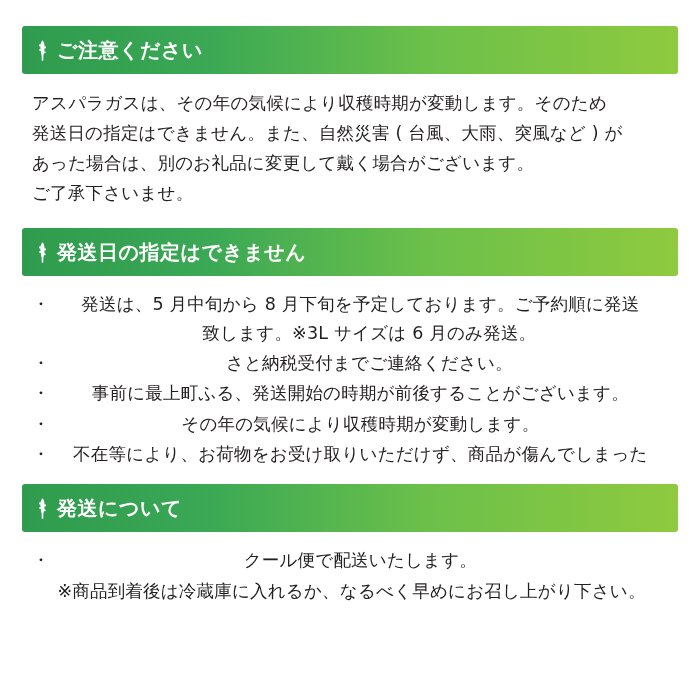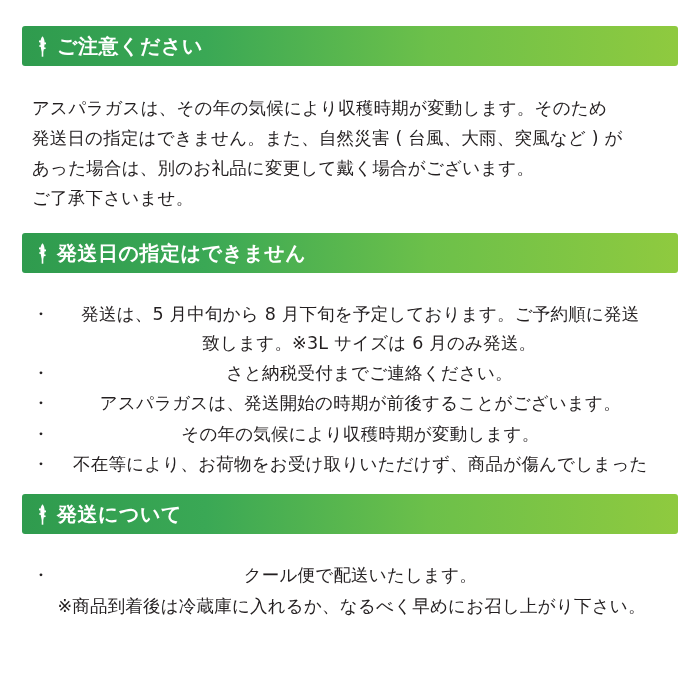--- a/index.html
+++ b/index.html
@@ -17,21 +17,21 @@
   .page {
     position: relative;
     width: 700px;
     height: 700px;
     box-sizing: border-box;
     padding: 26px 22px 0 22px;
   }
   
   .section-bar {
     position: relative;
-    height: 40px;
+    height: 48px;
     border-radius: 3px;
     background: linear-gradient(to right, #2f9b4e 0%, #3aa855 28%, #6cc04a 62%, #8fca3f 100%);
     display: flex;
     align-items: center;
     padding-left: 14px;
     box-sizing: border-box;
     overflow: hidden;
   }
   .section-bar .bar-icon {
     width: 13px;
@@ -42,21 +42,21 @@
   }
   .section-bar .bar-title {
     color: #ffffff;
     font-size: 20px;
     font-weight: bold;
     letter-spacing: 0.5px;
     line-height: 1;
     white-space: nowrap;
   }
   .body-block {
-    padding: 27px 8px 4px 10px;
+    padding: 14px 8px 4px 10px;
   }
   .para {
     font-size: 17.5px;
     line-height: 1.72;
     color: #231f20;
     letter-spacing: 0.2px;
     margin: 0;
   }
   .list {
     margin: 0;
@@ -137,21 +137,21 @@
       </li>
       <li>
         <span class="marker">・</span>
         <span class="li-text">
           <span class="cont">さと納税受付までご連絡ください。</span>
         </span>
       </li>
       <li>
         <span class="marker">・</span>
         <span class="li-text">
-          <span>アスパラガスは、発送開始の時期が前後することがございます。</span>
+          <span>事前に最上町ふる、発送開始の時期が前後することがございます。</span>
         </span>
       </li>
       <li>
         <span class="marker">・</span>
         <span class="li-text">
           <span>その年の気候により収穫時期が変動します。</span>
         </span>
       </li>
       <li>
         <span class="marker">・</span>

